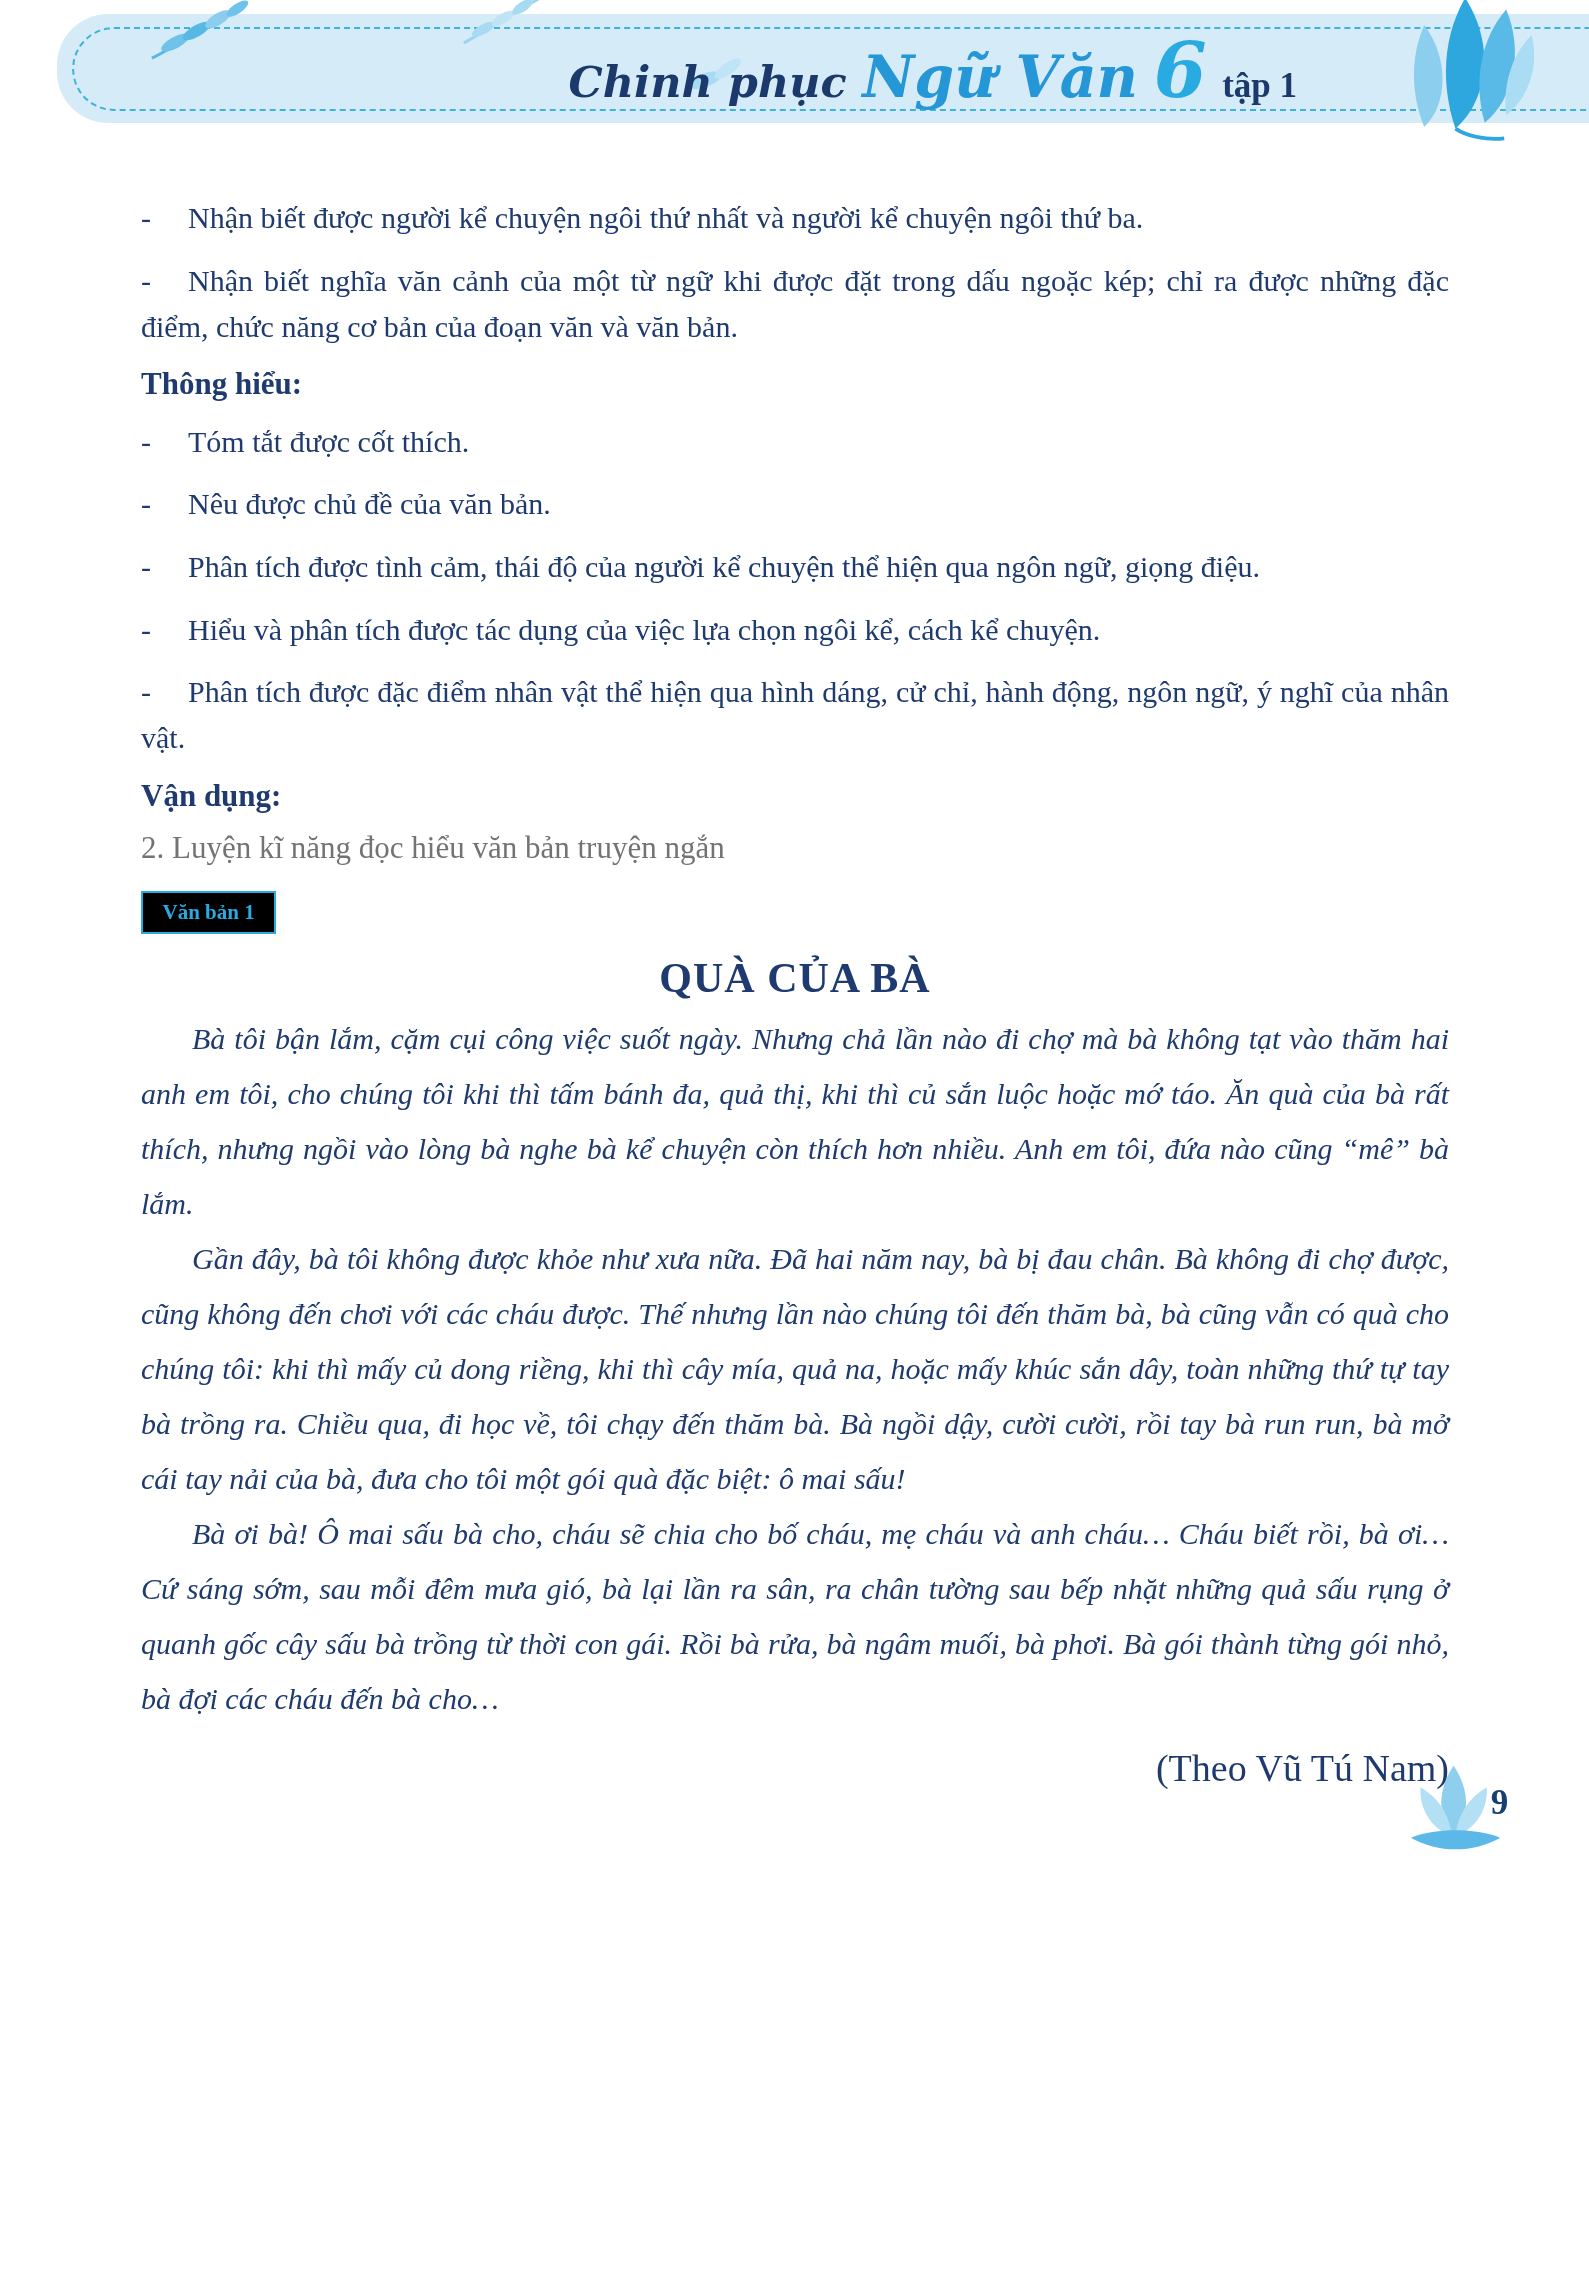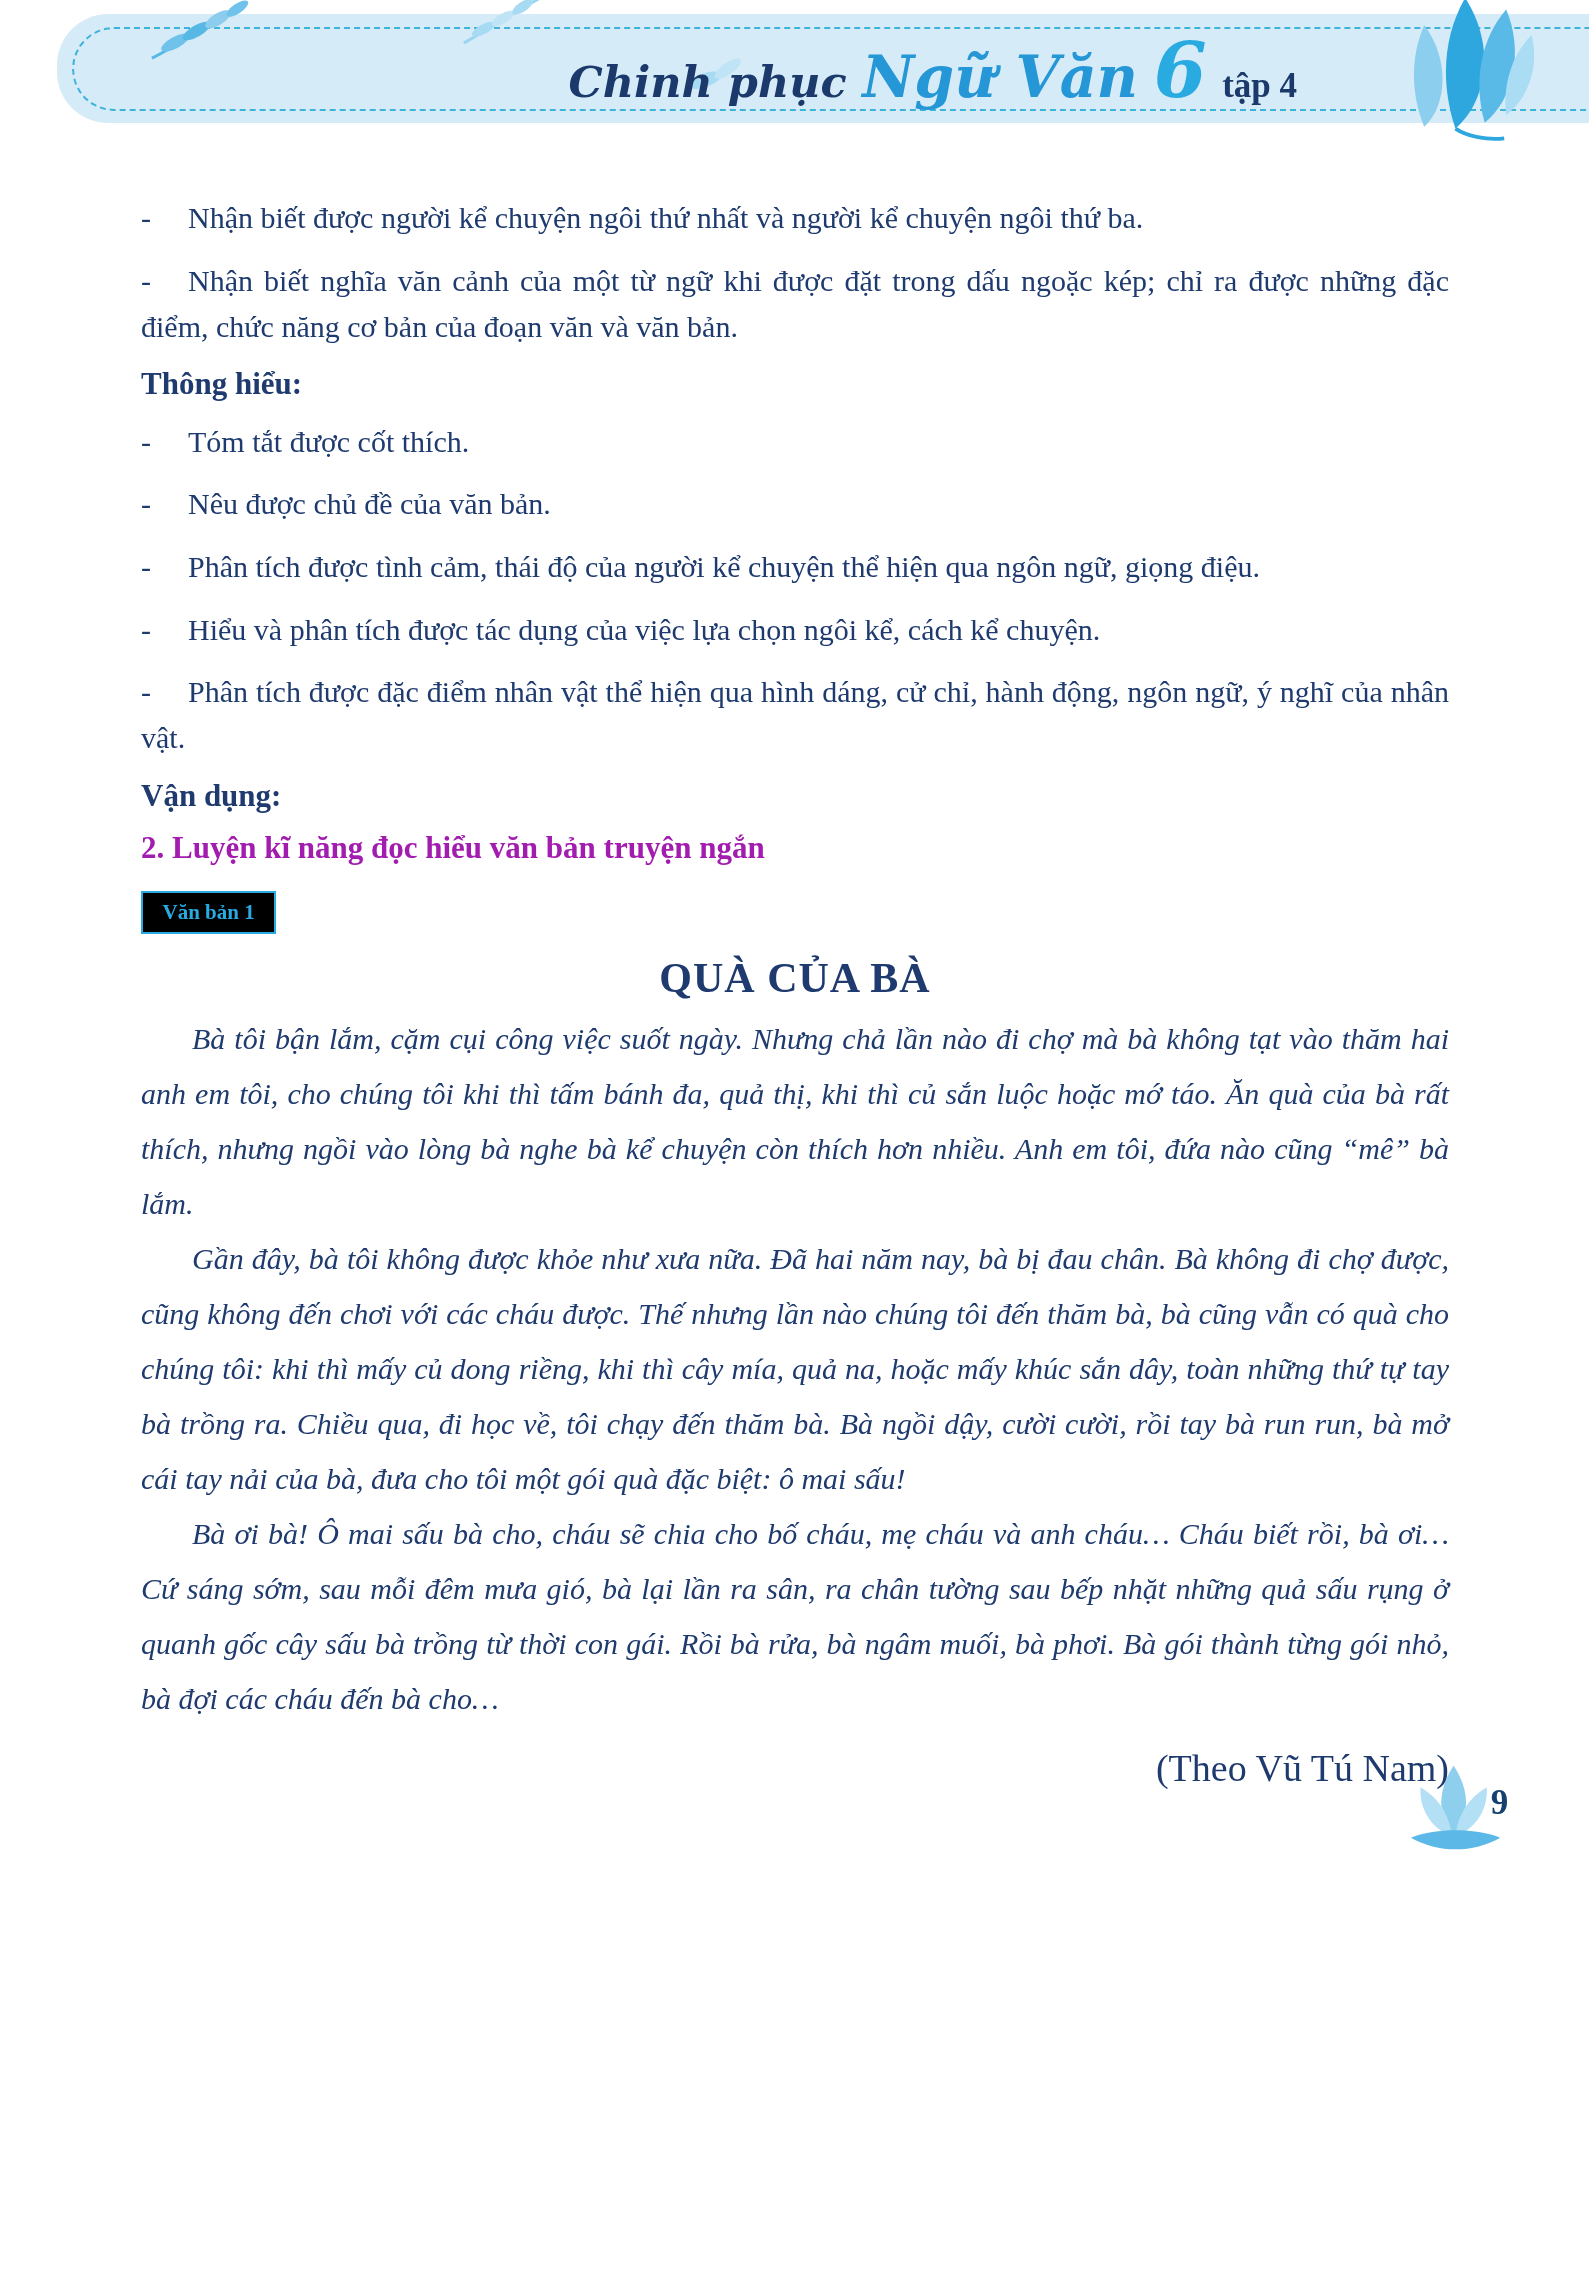--- a/index.html
+++ b/index.html
@@ -42,21 +42,21 @@
     font-size:76px; color:#29abe2; line-height:1;
   }
   .brand-vol { font-weight:bold; font-size:35px; color:#1b3a6b; }
 
   
   .content { padding:195px 141px 0 141px; }
   .dash-list { margin:0; padding:0; list-style:none; font-size:30px; line-height:46px; }
   .dash-list li { margin:0 0 16.6px 0; text-align:justify; }
   .dash { display:inline-block; width:47px; }
   .sub-heading { font-size:31px; font-weight:bold; margin:0 0 16.6px 0; color:#1e3a6e; }
-  .section-heading { font-size:31px; font-weight:bold; color:#a21caf; margin:15.6px 0 0 0; }
+  .section-heading { font-size:31px; font-weight:normal; color:#737373; margin:15.6px 0 0 0; }
   .vb-box {
     display:inline-block; border:2.9px solid #29abe2; color:#29abe2;
     font-weight:bold; font-size:21px; padding:6.8px 19.5px; margin:25px 0 0 0;
     background:#000000; line-height:1.2;
   }
   .story-title {
     text-align:center; font-size:42px; font-weight:bold;
     letter-spacing:1px; margin:19.5px 0 9.8px 0; color:#1e3a6e;
   }
   .story {
@@ -99,21 +99,21 @@
 
     <svg class="leaf leaf-c" width="68" height="49" viewBox="0 0 70 50">
       <ellipse cx="22" cy="30" rx="18" ry="7" fill="#a7daf3" transform="rotate(-20 22 30)"></ellipse>
       <ellipse cx="46" cy="18" rx="16" ry="6" fill="#bfe4f6" transform="rotate(-35 46 18)"></ellipse>
     </svg>
 
     <div class="brand">
       <span class="brand-script">Chinh phục</span>
       <span class="brand-title">Ngữ Văn</span>
       <span class="brand-num">6</span>
-      <span class="brand-vol">tập 4</span>
+      <span class="brand-vol">tập 1</span>
     </div>
 
     <svg class="leaf leaf-big" width="205" height="161" viewBox="0 0 210 165">
       <path d="M118 6 C96 44 92 92 108 140 C140 112 150 56 118 6 Z" fill="#2ea6de"></path>
       <path d="M160 18 C134 48 126 92 138 134 C168 110 178 60 160 18 Z" fill="#59b9e7"></path>
       <path d="M76 34 C62 66 62 104 76 138 C100 116 102 68 76 34 Z" fill="#8cceee"></path>
       <path d="M186 44 C166 64 156 96 160 126 C184 108 194 74 186 44 Z" fill="#aadcf4"></path>
       <path d="M108 140 C120 148 140 152 158 150" stroke="#2ea6de" stroke-width="4" fill="none"></path>
     </svg>
   </header>

